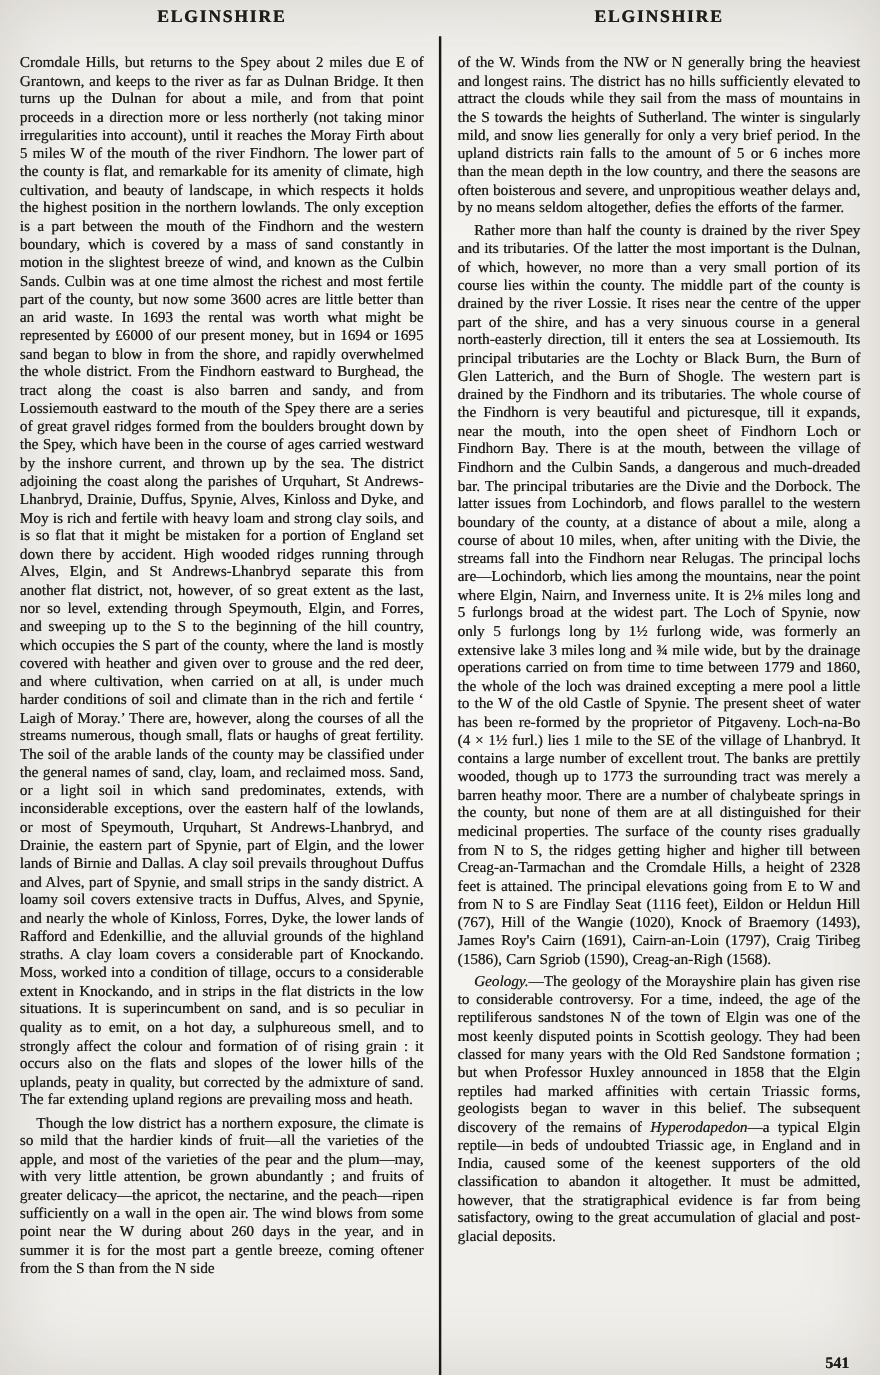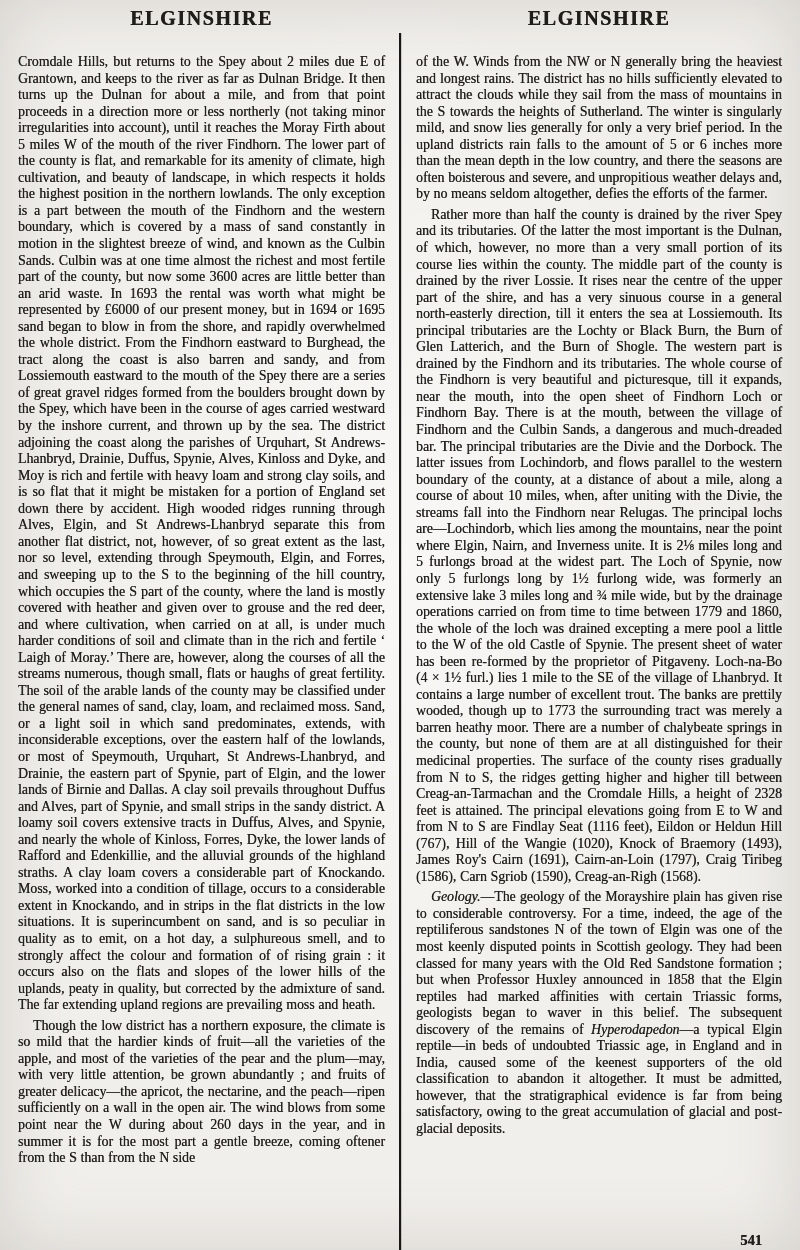--- a/index.html
+++ b/index.html
@@ -28,39 +28,39 @@
   .column.right { width: 399px; padding: 7px 14px 0 11px; }
   .divider {
     width: 2px;
     background: #191817;
     margin-top: 33px;
     box-shadow: 0.5px 0 0 rgba(25,24,23,0.35);
   }
   .running-head {
     text-align: center;
     font-weight: bold;
-    font-size: 20px;
+    font-size: 16px;
     letter-spacing: 1.6px;
     margin-bottom: 24px;
     text-shadow: 0.4px 0 0 currentColor;
   }
   .col-text p {
     margin: 4px;
     font-size: 13.8px;
     line-height: 16.55px;
     text-align: justify;
     text-shadow: 0.28px 0 0 rgba(20,18,16,0.75);
     word-spacing: 0.02em;
   }
   .col-text p.indent { text-indent: 15px; }
   .col-text p.full-line { text-align-last: justify; }
   .col-text i { }
   .page-number {
     position: absolute;
-    right: 38px;
+    right: 28px;
     bottom: 1px;
     font-size: 14.5px;
     font-weight: bold;
     text-shadow: 0.3px 0 0 currentColor;
   }
 </style>
 </head>
 <body>
 
 <div class="page">

